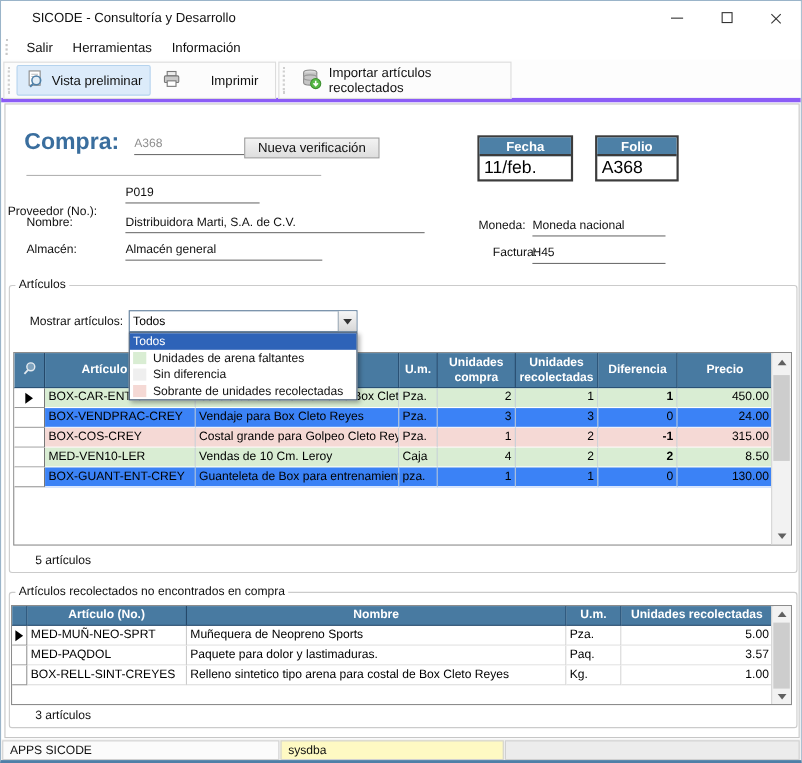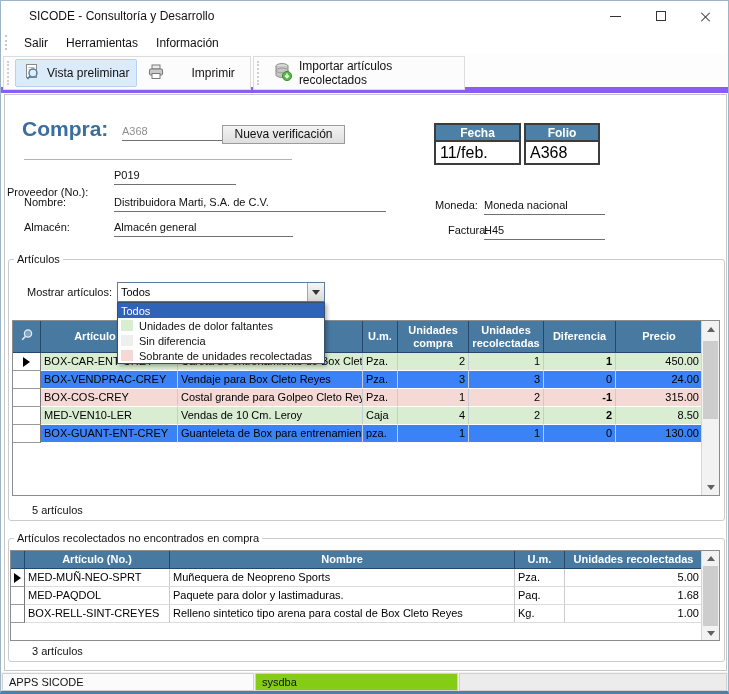--- a/index.html
+++ b/index.html
@@ -17,41 +17,41 @@
   .glyph-close{ position:relative; width:11px; height:11px; }
   .glyph-close::before,.glyph-close::after{ content:""; position:absolute; left:5px; top:0; width:1px; height:12px; background:#333; }
   .glyph-close::before{ transform:rotate(45deg);} .glyph-close::after{ transform:rotate(-45deg);}
 
   
   .menubar{ height:23px; display:flex; align-items:center; padding-left:4px; background:#fff; }
   .grip{ width:4px; height:15px; border-left:2px dotted #c8c8c8; margin-right:6px; }
   .menu-item{ font-size:12px; padding:3px 9px 3px 9px; color:#111; }
 
   
-  .toolbar{ position:relative; height:39px; background:#fdfdfd; border-bottom:6px solid #8b5cf6; }
+  .toolbar{ position:relative; height:39px; background:#fdfdfd; border-bottom:4px solid #8b5cf6; }
   .tb-group{ position:absolute; top:2px; height:34px; border:1px solid #dcdcdc; background:#fcfcfc; display:flex; align-items:center; }
   .tb-group1{ left:2px; width:248px; }
   .tb-group2{ left:252px; width:212px; }
   .tb-grip{ width:5px; height:24px; border-left:2px dotted #cfcfcf; margin:0 3px 0 3px; }
   .tb-btn{ display:flex; align-items:center; gap:6px; height:28px; padding:0 7px; font-size:12px; color:#111; border:1px solid transparent; }
   .tb-btn.active{ background:#dcebfa; border:1px solid #b5d3ee; border-radius:2px; }
   .tb-btn .sp{ width:14px; }
 
   
   .main{ position:absolute; left:3px; top:93px; width:723px; height:577px; border:1px solid #c6c6c6; background:#fff; }
   .abs{ position:absolute; }
   .lbl{ font-size:11px; color:#111; }
   .uval{ font-size:11px; color:#111; border-bottom:1px solid #707070; height:18px; line-height:17px; white-space:nowrap; overflow:hidden; }
   .compra-title{ font-size:21px; font-weight:bold; color:#3a6e9e; }
   .compra-val{ left:117px; top:28px; width:100px; color:#8f8f8f; }
   .std-btn{ background:linear-gradient(#f3f3f3,#dedede); border:1px solid #9b9b9b; font-size:12px; text-align:center; line-height:17px; color:#111; }
   .hsep{ height:1px; background:#b3b3b3; }
 
   
-  .ff{ display:flex; gap:3px; }
+  .ff{ display:flex; gap:20px; }
   .ff-box{ border:2px solid #3c3c3c; width:87px; background:#fff; }
   .ff-head{ height:17px; background:#4d80a6; color:#fff; font-weight:bold; font-size:12px; text-align:center; line-height:17px; border-bottom:2px solid #3c3c3c; }
   .ff-val{ height:21px; font-size:16px; padding:2px 4px; }
 
   
   .groupbox{ border:1px solid #cbcbcb; border-radius:3px; }
   .gb-label{ font-size:11px; background:#fff; padding:0 3px; color:#111; }
 
   
   .combo{ border:1px solid #5e7c99; background:#fff; display:flex; align-items:stretch; }
@@ -209,21 +209,21 @@
       <span class="combo-btn">
           <span class="tri-down"></span>
         </span>
     </div>
     <div class="abs ddl" style="left:112px; top:207px; width:208px;">
         <div class="ddl-item selected">
           <span>Todos</span>
         </div>
         <div class="ddl-item">
           <div class="swatch" style="background: rgb(217, 237, 211);"></div>
-          <span>Unidades de dolor faltantes</span>
+          <span>Unidades de arena faltantes</span>
         </div>
         <div class="ddl-item">
           <div class="swatch" style="background: rgb(239, 239, 239);"></div>
           <span>Sin diferencia</span>
         </div>
         <div class="ddl-item">
           <div class="swatch" style="background: rgb(245, 217, 213);"></div>
           <span>Sobrante de unidades recolectadas</span>
         </div>
       </div>
@@ -331,21 +331,21 @@
             <div class="g-cell d1">MED-MUÑ-NEO-SPRT</div>
             <div class="g-cell d2">Muñequera de Neopreno Sports</div>
             <div class="g-cell d3">Pza.</div>
             <div class="g-cell d4 num">5.00</div>
           </div>
           <div class="grid-row">
             <div class="g-cell sel-cell d0"></div>
             <div class="g-cell d1">MED-PAQDOL</div>
             <div class="g-cell d2">Paquete para dolor y lastimaduras.</div>
             <div class="g-cell d3">Paq.</div>
-            <div class="g-cell d4 num">1.68</div>
+            <div class="g-cell d4 num">3.57</div>
           </div>
           <div class="grid-row">
             <div class="g-cell sel-cell d0"></div>
             <div class="g-cell d1">BOX-RELL-SINT-CREYES</div>
             <div class="g-cell d2">Relleno sintetico tipo arena para costal de Box Cleto Reyes</div>
             <div class="g-cell d3">Kg.</div>
             <div class="g-cell d4 num">1.00</div>
           </div>
         </div>
       <div class="vscroll">
@@ -357,17 +357,17 @@
             <span class="tri-dn-s"></span>
           </div>
       </div>
     </div>
     <div class="abs count-lbl" style="left:27px; top:550px;">3 artículos</div>
 
   </div>
 
   <div class="statusbar">
     <div class="sb-panel" style="left:1px; width:252px;">APPS SICODE</div>
-    <div class="sb-panel" style="left:254px; width:203px; background:#84cc16;">sysdba</div>
+    <div class="sb-panel" style="left:254px; width:203px; background:#fef9c3;">sysdba</div>
     <div class="sb-panel" style="left:458px; right:1px; background:#ececec;"></div>
   </div>
 
 </div>
 
 </body></html>

